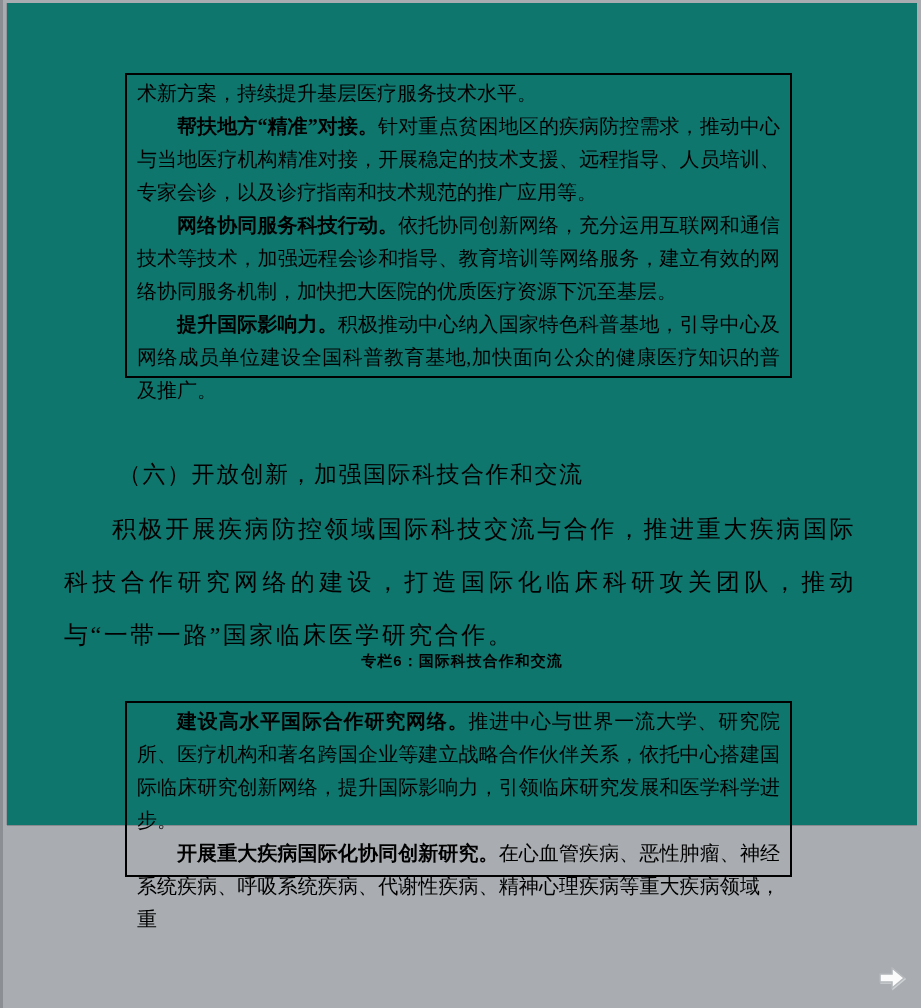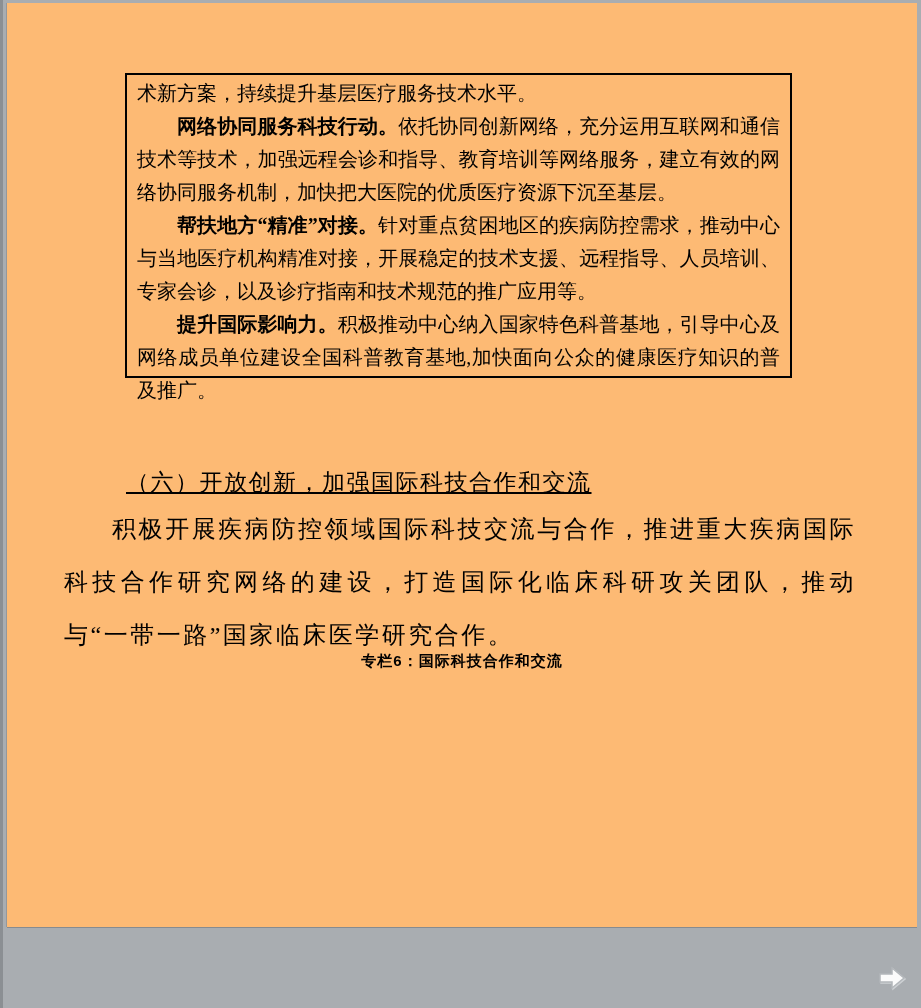--- a/index.html
+++ b/index.html
@@ -9,42 +9,41 @@
     position:relative;
     font-family:"Liberation Serif", serif;
     color:#000;
     overflow:hidden;
   }
   .edge-left {
     position:absolute; left:0; top:0; width:3px; height:100%;
     background:#8b8f93;
   }
   .page {
-    position:absolute; left:7px; top:3px; width:910px; height:924px;
-    background:#fdba74;
+    position:absolute; left:7px; top:3px; width:910px; height:822px;
+    background:#0f766e;
     box-shadow: 0 1px 0 #878b8f, -1px 0 0 #94989c;
   }
   .textbox {
     position:absolute; left:118px; width:667px;
     border:2px solid #000;
     box-sizing:border-box;
     padding:2px 10px;
     font-size:20px; line-height:33px;
     text-align:justify;
   }
   .box1 { top:70px;  height:305px; }
   .box2 { top:698px; height:176px; }
   .textbox p { margin:0; }
   .indent { text-indent:2em; }
   .lead { font-weight:bold; }
   .section-heading {
-    position:absolute; left:111px; top:456px; margin:8px;
+    position:absolute; left:111px; top:456px; margin:0;
     font-size:23px; font-weight:normal; letter-spacing:1.5px;
     white-space:nowrap;
-    text-decoration:underline;
   }
   .body-par {
     position:absolute; left:57px; top:500px; width:792px; margin:0;
     font-size:24px; line-height:53px; letter-spacing:2.5px;
     text-indent:2em; text-align:justify;
   }
   .column-title {
     position:absolute; left:0; top:649px; width:100%;
     text-align:center;
     font-family:"Liberation Sans", sans-serif;
@@ -58,31 +57,35 @@
 </style>
 </head>
 <body>
 
 <div class="edge-left"></div>
 
 <div class="page">
 
   <div class="textbox box1">
     <p><span>术新方案，持续提升基层医疗服务技术水平。</span></p>
+    <p class="indent"><span class="lead">帮扶地方“精准”对接。</span><span>针对重点贫困地区的疾病防控需求，推动中心与当地医疗机构精准对接，开展稳定的技术支援、远程指导、人员培训、专家会诊，以及诊疗指南和技术规范的推广应用等。</span></p>
     <p class="indent"><span class="lead">网络协同服务科技行动。</span><span>依托协同创新网络，充分运用互联网和通信技术等技术，加强远程会诊和指导、教育培训等网络服务，建立有效的网络协同服务机制，加快把大医院的优质医疗资源下沉至基层。</span></p>
-    <p class="indent"><span class="lead">帮扶地方“精准”对接。</span><span>针对重点贫困地区的疾病防控需求，推动中心与当地医疗机构精准对接，开展稳定的技术支援、远程指导、人员培训、专家会诊，以及诊疗指南和技术规范的推广应用等。</span></p>
     <p class="indent"><span class="lead">提升国际影响力。</span><span>积极推动中心纳入国家特色科普基地，引导中心及网络成员单位建设全国科普教育基地,加快面向公众的健康医疗知识的普及推广。</span></p>
   </div>
 
   <h2 class="section-heading">（六）开放创新，加强国际科技合作和交流</h2>
 
   <p class="body-par">积极开展疾病防控领域国际科技交流与合作，推进重大疾病国际科技合作研究网络的建设，打造国际化临床科研攻关团队，推动与“一带一路”国家临床医学研究合作。</p>
 
   <div class="column-title">专栏6：国际科技合作和交流</div>
 
+  <div class="textbox box2">
+    <p class="indent"><span class="lead">建设高水平国际合作研究网络。</span><span>推进中心与世界一流大学、研究院所、医疗机构和著名跨国企业等建立战略合作伙伴关系，依托中心搭建国际临床研究创新网络，提升国际影响力，引领临床研究发展和医学科学进步。</span></p>
+    <p class="indent"><span class="lead">开展重大疾病国际化协同创新研究。</span><span>在心血管疾病、恶性肿瘤、神经系统疾病、呼吸系统疾病、代谢性疾病、精神心理疾病等重大疾病领域，重</span></p>
+  </div>
 
   <div class="nav-arrow">
     <svg width="30" height="26" viewBox="0 0 30 26">
       <polygon points="3,9 15,9 15,3 27,13 15,23 15,17 3,17" fill="#fbfbfb" stroke="#b3b7bb" stroke-width="1.5" stroke-linejoin="miter"></polygon>
     </svg>
   </div>
 
 </div>
 
 </body></html>

